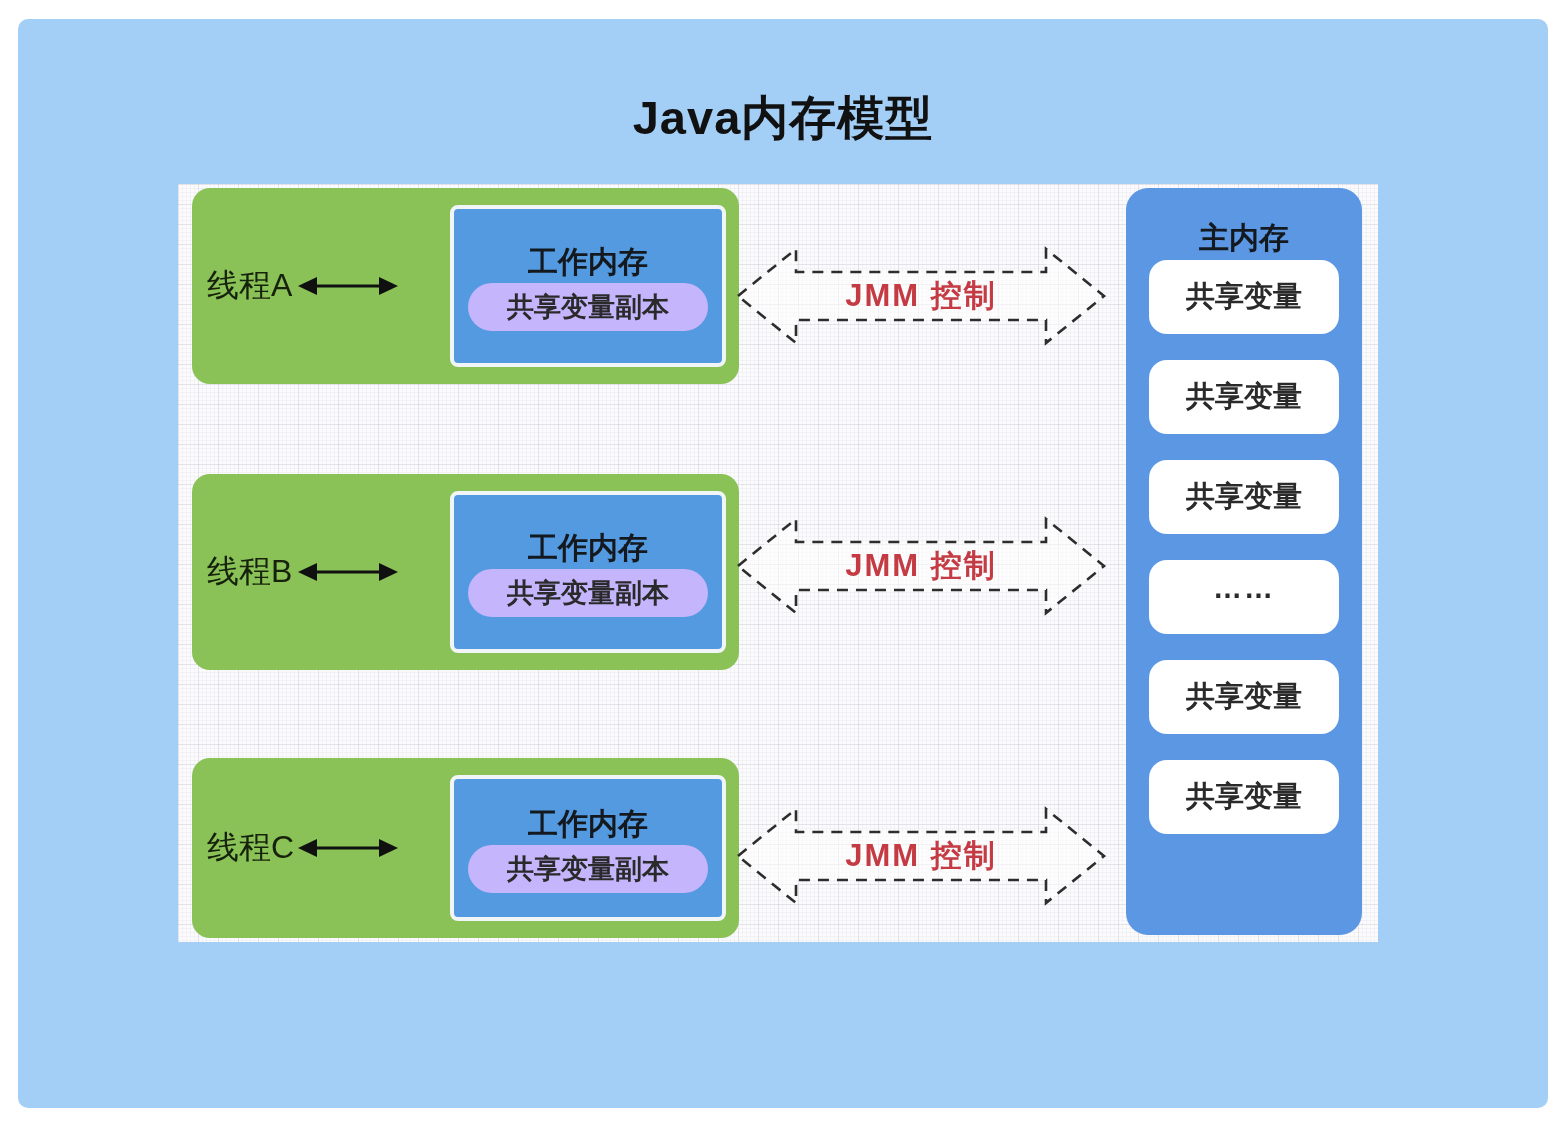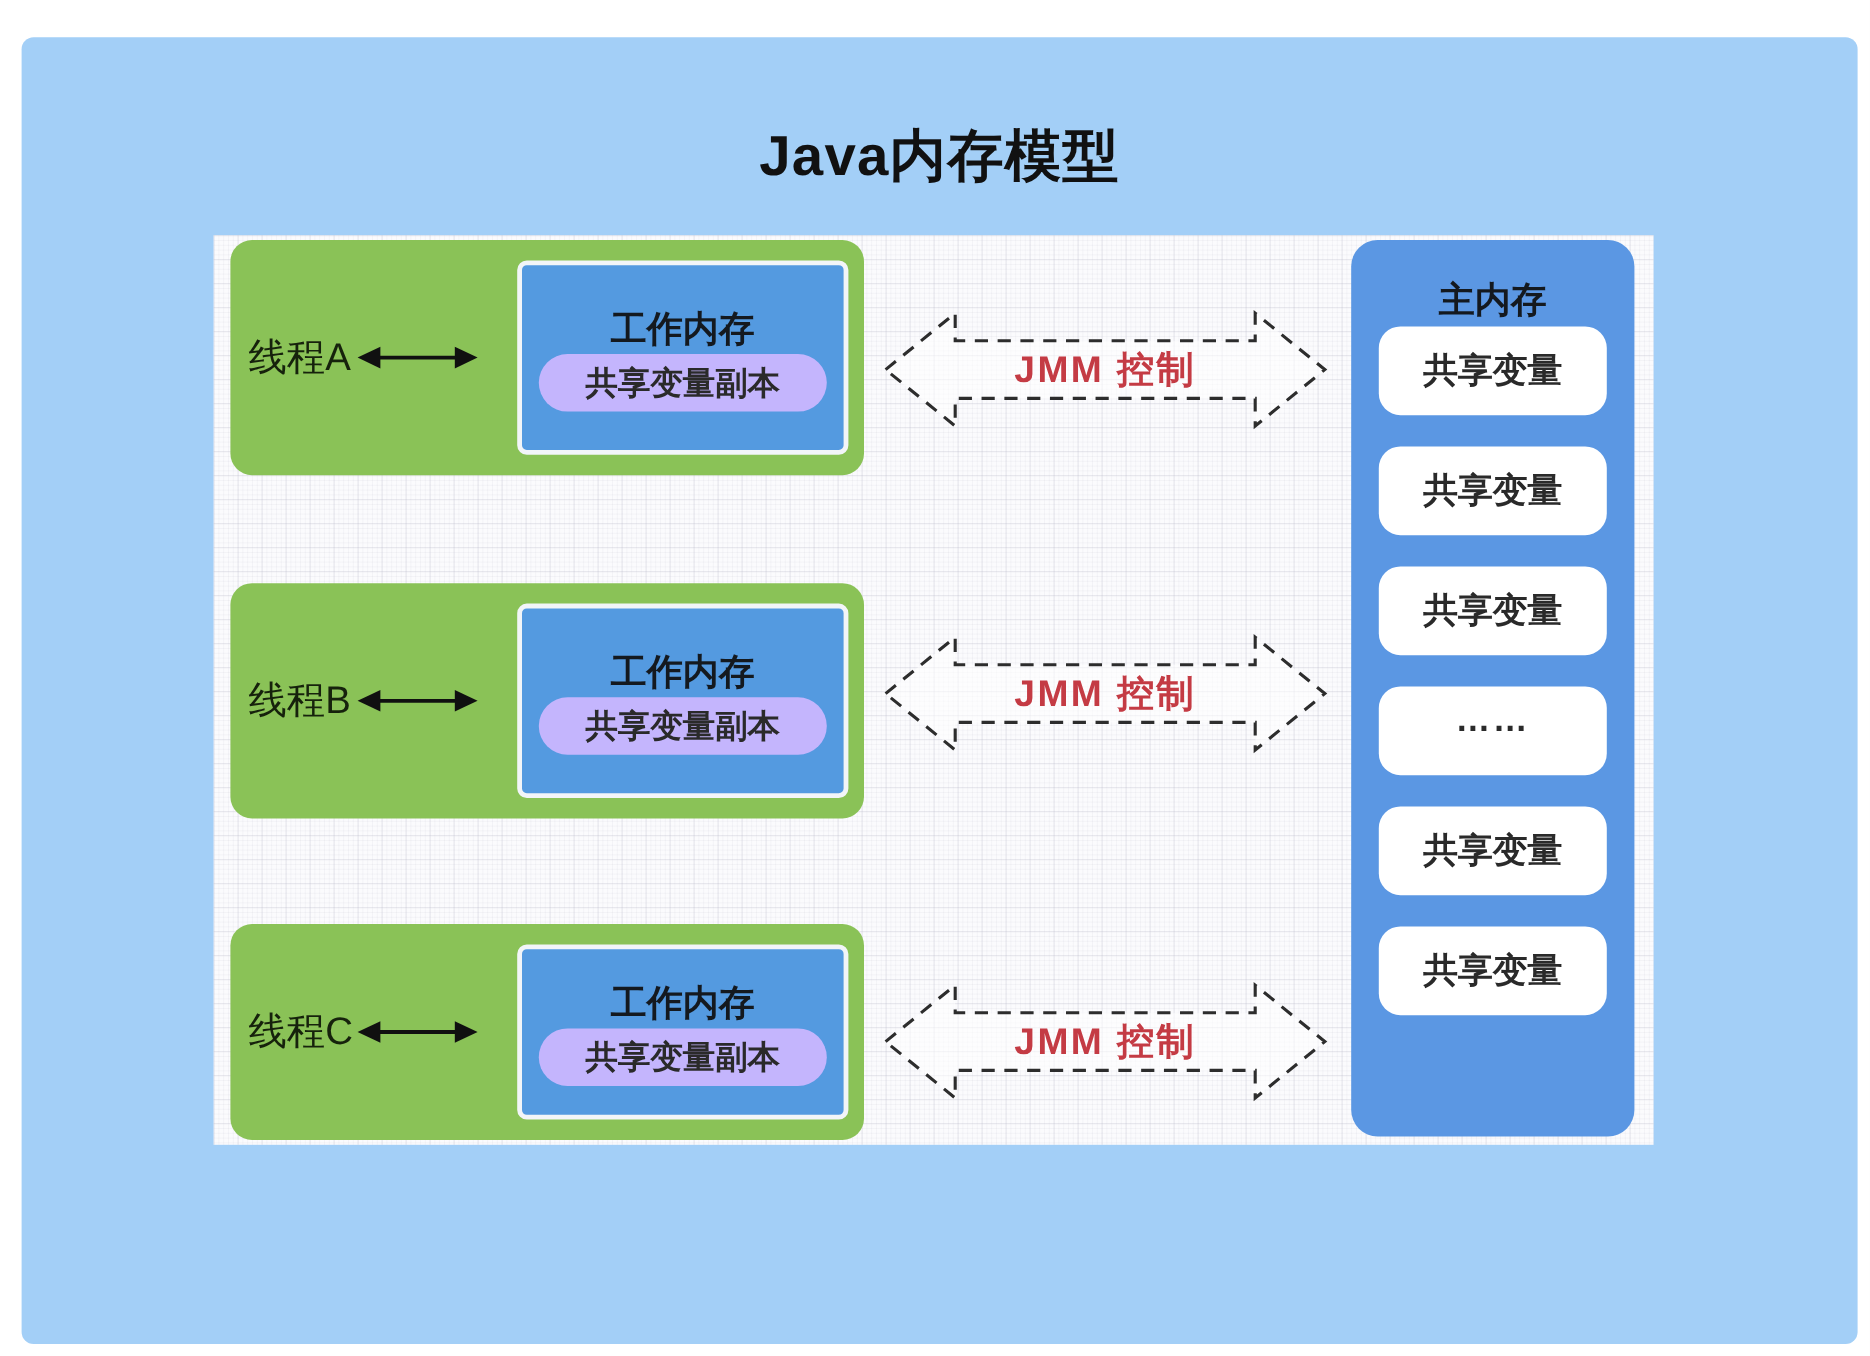--- a/index.html
+++ b/index.html
@@ -1,39 +1,39 @@
 <!DOCTYPE html>
 <html><head>
 <meta charset="utf-8">
 <style>
   html,body{margin:0;padding:0;}
   body{
     width:1558px;height:1130px;position:relative;background:#ffffff;
     font-family:"Liberation Sans",sans-serif;overflow:hidden;
   }
   .card{
-    position:absolute;left:18px;top:31px;width:1530px;height:1089px;
+    position:absolute;left:18px;top:19px;width:1530px;height:1089px;
     background:#a3cff7;border-radius:10px;
   }
   .page-title{
     position:absolute;top:68px;left:0;width:100%;text-align:center;
     font-size:47px;font-weight:700;color:#111111;letter-spacing:1px;
   }
   .diagram{
     position:absolute;left:160px;top:165px;width:1200px;height:758px;
     background-color:#fbfbfd;
     background-image:
       linear-gradient(to right, rgba(190,190,205,0.30) 1px, transparent 1px),
       linear-gradient(to bottom, rgba(190,190,205,0.30) 1px, transparent 1px),
       linear-gradient(to right, rgba(190,190,205,0.13) 1px, transparent 1px),
       linear-gradient(to bottom, rgba(190,190,205,0.13) 1px, transparent 1px);
     background-size:20px 20px,20px 20px,4px 4px,4px 4px;
   }
   .thread-row{
-    position:absolute;left:14px;width:528px;background:#8ac257;border-radius:18px;
+    position:absolute;left:14px;width:528px;background:#8ac257;border-radius:18px;padding-left:19px;
   }
   .row-a{top:4px;height:196px;}
   .row-b{top:290px;height:196px;}
   .row-c{top:574px;height:180px;}
   .thread-label{
     position:absolute;left:15px;top:50%;transform:translateY(-50%);
     font-size:32px;font-weight:500;color:#16220c;white-space:nowrap;
   }
   .link-arrow{
     position:absolute;left:103px;top:50%;transform:translateY(-50%);

